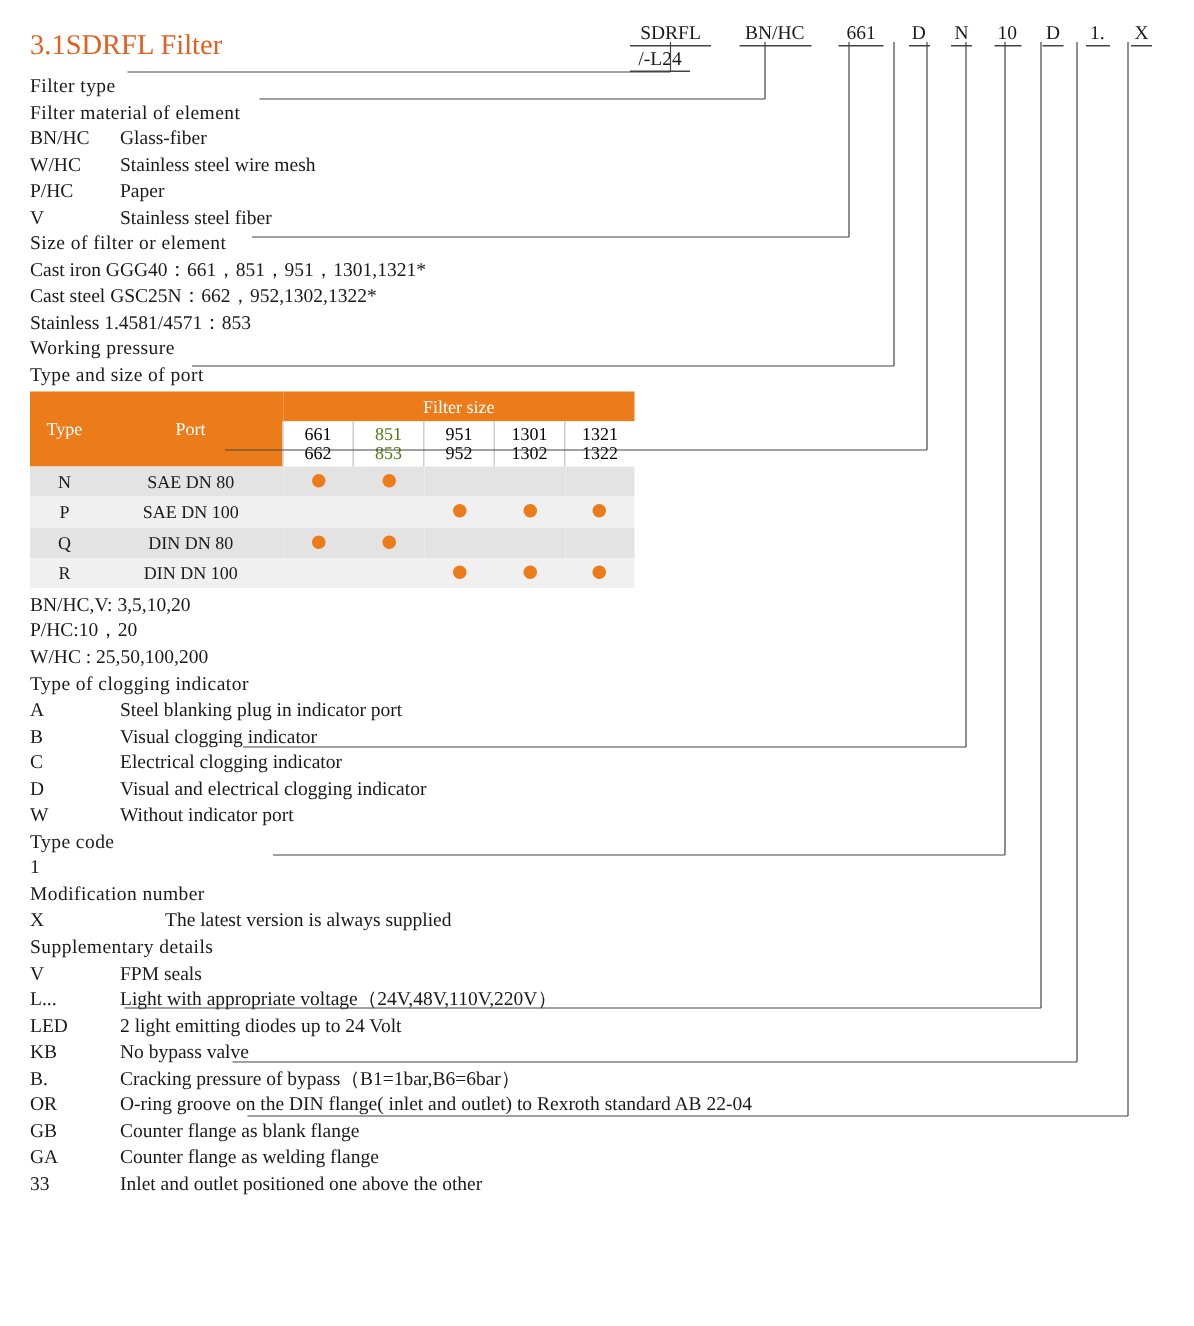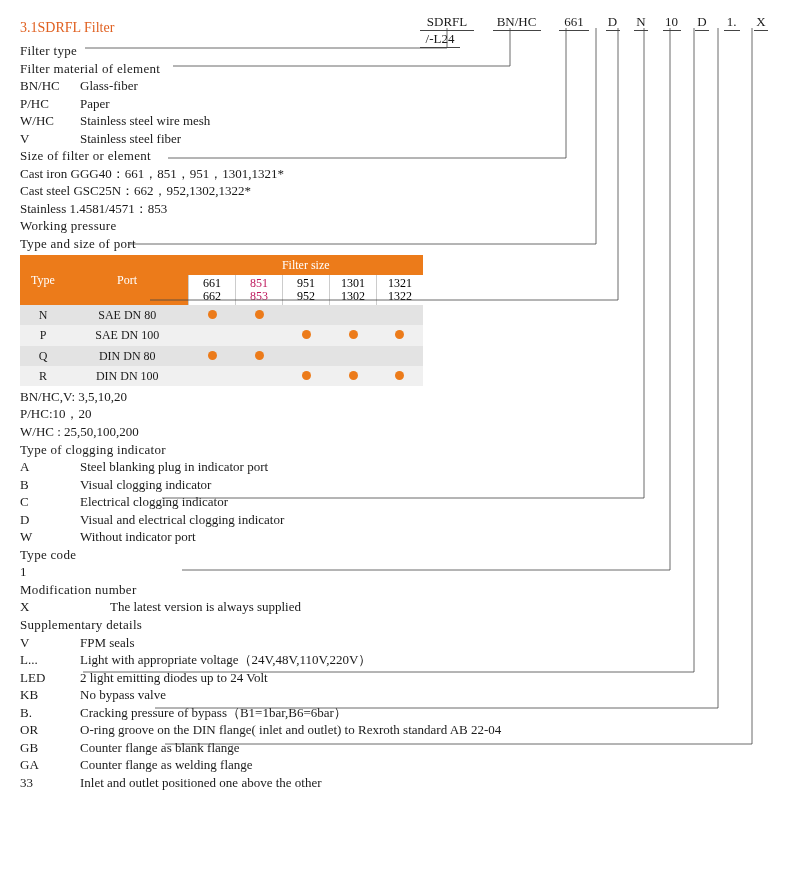--- a/index.html
+++ b/index.html
@@ -7,21 +7,21 @@
     font-size: 13px;
     color: #1a1a1a;
     margin: 0;
     padding: 20px;
     width: 796px;
     box-sizing: border-box;
     position: relative;
   }
   .title {
     color: #e06020;
-    font-size: 14px;
+    font-size: 19px;
     margin-bottom: 6px;
   }
   .part-row {
     position: absolute;
     top: 14px;
     left: 420px;
     font-size: 13px;
     letter-spacing: 0;
   }
   .part-row span {
@@ -141,26 +141,26 @@
 
   <div class="section-head">Filter type</div>
 
   <div class="section-head">Filter material of element</div>
   <div id="materials-list">
       <div class="indent-row">
         <span class="code">BN/HC</span>
         <span class="desc">Glass-fiber</span>
       </div>
       <div class="indent-row">
+        <span class="code">W/HC</span>
+        <span class="desc">Stainless steel wire mesh</span>
+      </div>
+      <div class="indent-row">
         <span class="code">P/HC</span>
         <span class="desc">Paper</span>
-      </div>
-      <div class="indent-row">
-        <span class="code">W/HC</span>
-        <span class="desc">Stainless steel wire mesh</span>
       </div>
       <div class="indent-row">
         <span class="code">V</span>
         <span class="desc">Stainless steel fiber</span>
       </div>
     </div>
 
   <div class="section-head">Size of filter or element</div>
   <div id="size-lines">
       <div>Cast iron GGG40：661，851，951，1301,1321*</div>
@@ -174,21 +174,21 @@
 
   <table class="port-table">
     <thead>
       <tr>
         <th rowspan="2" class="type-head">Type</th>
         <th rowspan="2" class="port-head port-col">Port</th>
         <th colspan="5" class="filter-size-head">Filter size</th>
       </tr>
       <tr id="size-head-row" style="background:#fff;">
           <th class="sizecell" style="background: rgb(255, 255, 255); color: rgb(0, 0, 0); border-left: 1px solid rgb(204, 204, 204);">661<br>662</th>
-          <th class="sizecell" style="background: rgb(255, 255, 255); color: #be185d; border-left: 1px solid rgb(204, 204, 204);">851<br>853</th>
+          <th class="sizecell" style="background: rgb(255, 255, 255); color: #4d7c0f; border-left: 1px solid rgb(204, 204, 204);">851<br>853</th>
           <th class="sizecell" style="background: rgb(255, 255, 255); color: rgb(0, 0, 0); border-left: 1px solid rgb(204, 204, 204);">951<br>952</th>
           <th class="sizecell" style="background: rgb(255, 255, 255); color: rgb(0, 0, 0); border-left: 1px solid rgb(204, 204, 204);">1301<br>1302</th>
           <th class="sizecell" style="background: rgb(255, 255, 255); color: rgb(0, 0, 0); border-left: 1px solid rgb(204, 204, 204);">1321<br>1322</th>
         </tr>
     </thead>
     <tbody id="port-body">
         <tr class="alt">
           <th>N</th>
           <th class="port-col">SAE DN 80</th>
           <td><span class="dot"></span></td>

